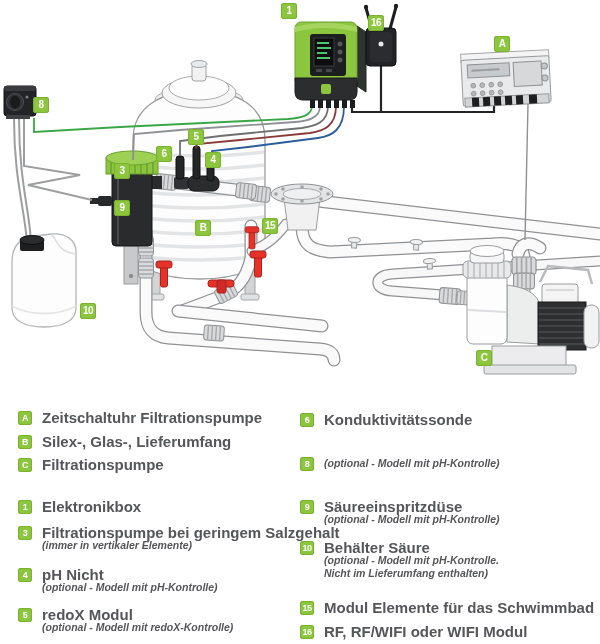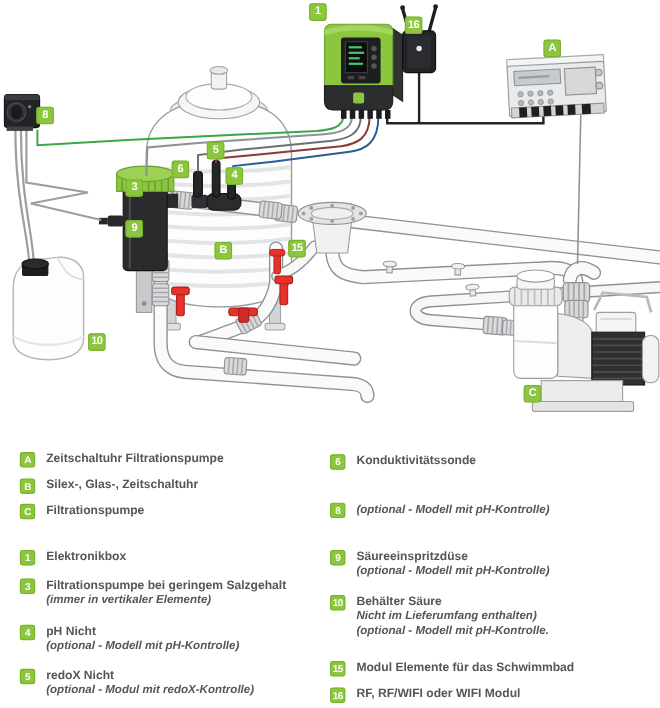--- a/index.html
+++ b/index.html
@@ -14,21 +14,21 @@
   
   .dbadge{position:absolute;width:16px;height:16px;border-radius:3px;background:#8CC63F;
           color:#fff;font-weight:bold;font-size:10px;line-height:16px;text-align:center;
           box-shadow:inset 0 0 0 1px #7ab22e;letter-spacing:-0.5px;}
   
   .lg-item{position:absolute;display:flex;align-items:flex-start;}
   .lg-badge{flex:0 0 auto;width:14px;height:14px;border-radius:3px;background:#8CC63F;color:#fff;
             font-weight:bold;font-size:9px;line-height:14px;text-align:center;margin-right:10px;
             box-shadow:inset 0 0 0 1px #7ab22e;letter-spacing:-0.5px;}
   .lg-text{color:#55565a;}
-  .lg-title{font-size:11px;font-weight:bold;line-height:13px;}
+  .lg-title{font-size:15px;font-weight:bold;line-height:13px;}
   .lg-note{font-size:10.5px;font-weight:bold;font-style:italic;line-height:13px;}
 </style>
 </head>
 <body>
 
 <div class="stage">
 
 <svg width="600" height="404" viewBox="0 0 600 404">
   <defs>
     <g id="un">
@@ -299,21 +299,21 @@
 
 <div class="lg-item" style="left:18px;top:411px">
   <span class="lg-badge">A</span>
   <div class="lg-text">
         <div class="lg-title">Zeitschaltuhr Filtrationspumpe</div>
       </div>
 </div>
 <div class="lg-item" style="left:18px;top:435px">
   <span class="lg-badge">B</span>
   <div class="lg-text">
-        <div class="lg-title">Silex-, Glas-, Zeitschaltuhr</div>
+        <div class="lg-title">Silex-, Glas-, Lieferumfang</div>
       </div>
 </div>
 <div class="lg-item" style="left:18px;top:458px">
   <span class="lg-badge">C</span>
   <div class="lg-text">
         <div class="lg-title">Filtrationspumpe</div>
       </div>
 </div>
 <div class="lg-item" style="left:18px;top:500px">
   <span class="lg-badge">1</span>
@@ -331,22 +331,22 @@
 <div class="lg-item" style="left:18px;top:568px">
   <span class="lg-badge">4</span>
   <div class="lg-text">
     <div class="lg-title">pH Nicht</div>
     <div class="lg-note">(optional - Modell mit pH-Kontrolle)</div>
   </div>
 </div>
 <div class="lg-item" style="left:18px;top:608px">
   <span class="lg-badge">5</span>
   <div class="lg-text">
-    <div class="lg-title">redoX Nicht</div>
-    <div class="lg-note">(optional - Modul mit redoX-Kontrolle)</div>
+    <div class="lg-title">redoX Modul</div>
+    <div class="lg-note">(optional - Modell mit redoX-Kontrolle)</div>
   </div>
 </div>
 
 <div class="lg-item" style="left:300px;top:413px">
   <span class="lg-badge">6</span>
   <div class="lg-text">
     <div class="lg-title">Konduktivitätssonde</div>
   </div>
 </div>
 <div class="lg-item" style="left:300px;top:457px">
@@ -359,22 +359,22 @@
   <span class="lg-badge">9</span>
   <div class="lg-text">
     <div class="lg-title">Säureeinspritzdüse</div>
     <div class="lg-note">(optional - Modell mit pH-Kontrolle)</div>
   </div>
 </div>
 <div class="lg-item" style="left:300px;top:541px">
   <span class="lg-badge">10</span>
   <div class="lg-text">
     <div class="lg-title">Behälter Säure</div>
+    <div class="lg-note">(optional - Modell mit pH-Kontrolle.</div>
     <div class="lg-note">Nicht im Lieferumfang enthalten)</div>
-    <div class="lg-note">(optional - Modell mit pH-Kontrolle.</div>
   </div>
 </div>
 <div class="lg-item" style="left:300px;top:601px">
   <span class="lg-badge">15</span>
   <div class="lg-text">
         <div class="lg-title">Modul Elemente für das Schwimmbad</div>
       </div>
 </div>
 <div class="lg-item" style="left:300px;top:625px">
   <span class="lg-badge">16</span>

